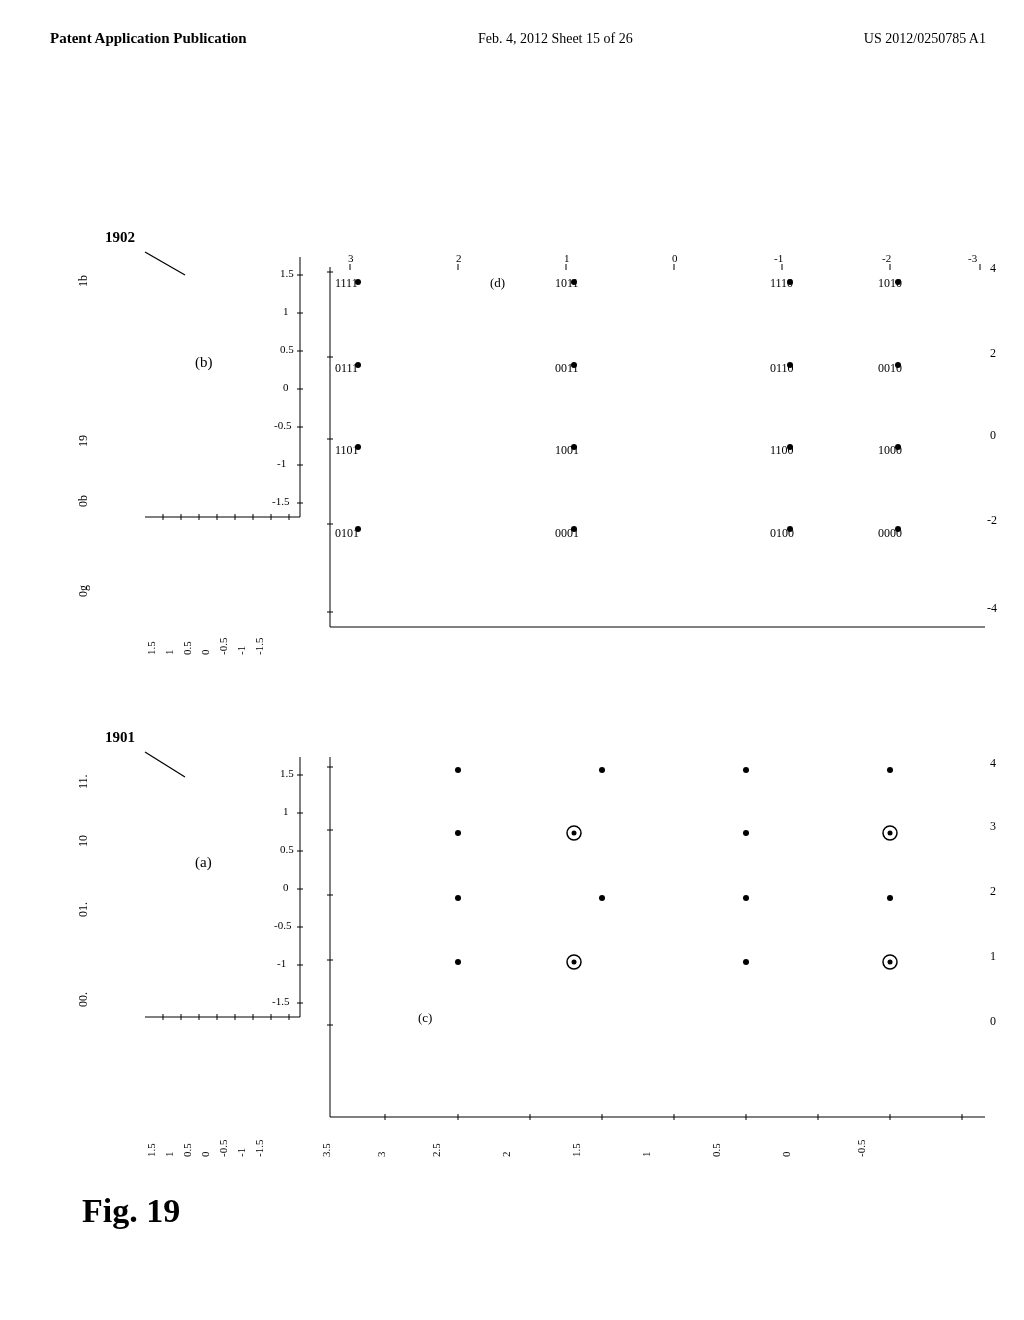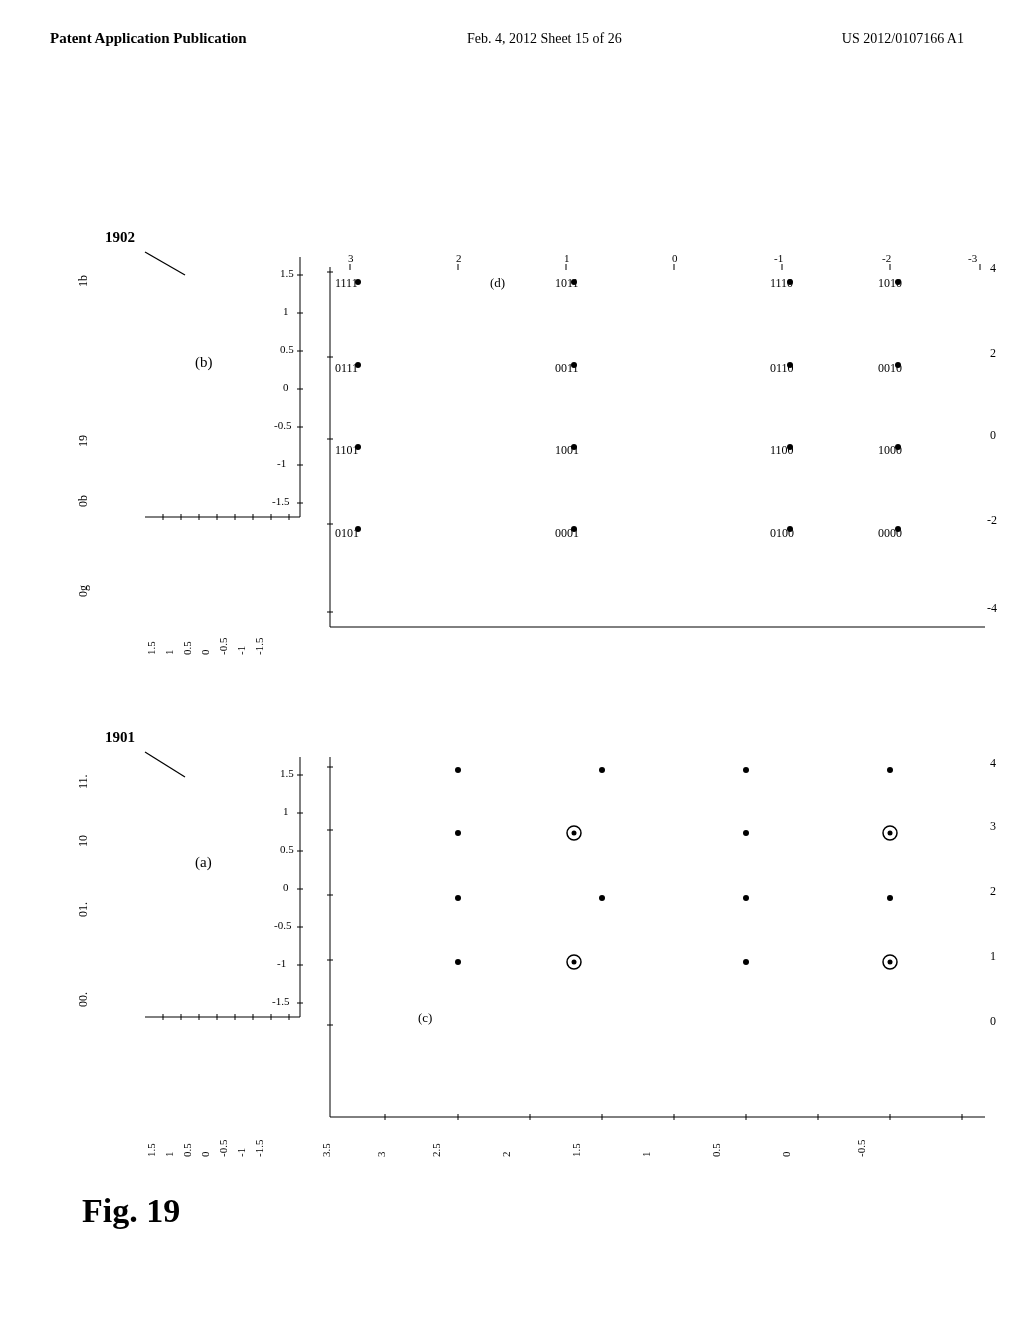--- a/index.html
+++ b/index.html
@@ -9,21 +9,21 @@
       background: #fff;
       font-family: 'Times New Roman', Times, serif;
       overflow: hidden;
       position: relative;
     }
 
     .header {
       display: flex;
       justify-content: space-between;
       align-items: baseline;
-      padding: 30px 60px 10px 50px;
+      padding: 30px 38px 10px 50px;
       border-bottom: none;
     }
 
     .header-left {
       font-weight: bold;
       font-size: 15px;
     }
 
     .header-center {
       font-size: 14px;
@@ -47,21 +47,21 @@
       width: 1024px;
       height: 1270px;
     }
   </style>
 </head>
 <body>
 
 <div class="header">
   <span class="header-left">Patent Application Publication</span>
   <span class="header-center">Feb. 4, 2012   Sheet 15 of 26</span>
-  <span class="header-right">US 2012/0107166 A1</span>
+  <span class="header-right">US 2012/0250785 A1</span>
 </div>
 
 <div class="main-content">
   <svg class="diagram-svg" viewBox="0 0 1024 1270">
 
     <text x="105" y="185" font-family="Times New Roman" font-size="15" font-weight="bold">1902</text>
 
     <line x1="145" y1="195" x2="185" y2="218" stroke="black" stroke-width="1.2"></line>
 
     <text x="195" y="310" font-family="Times New Roman" font-size="15">(b)</text>

